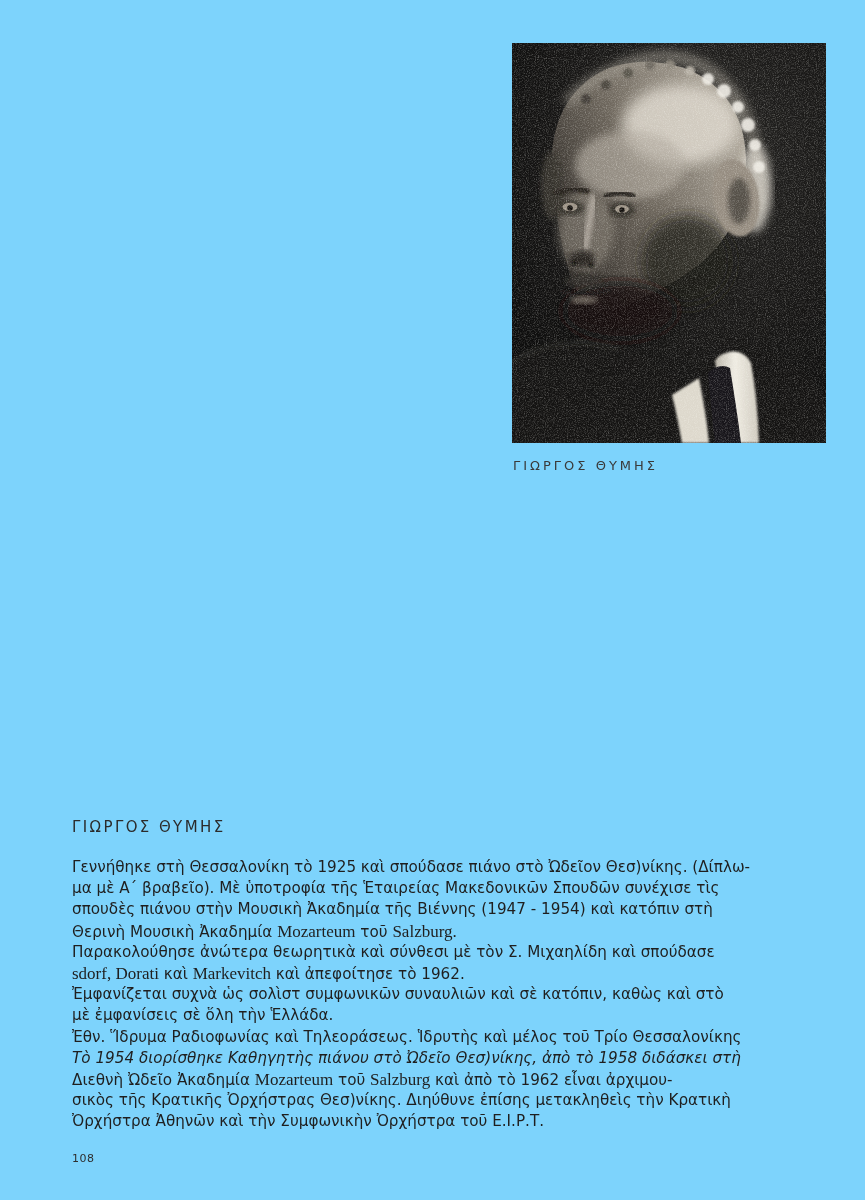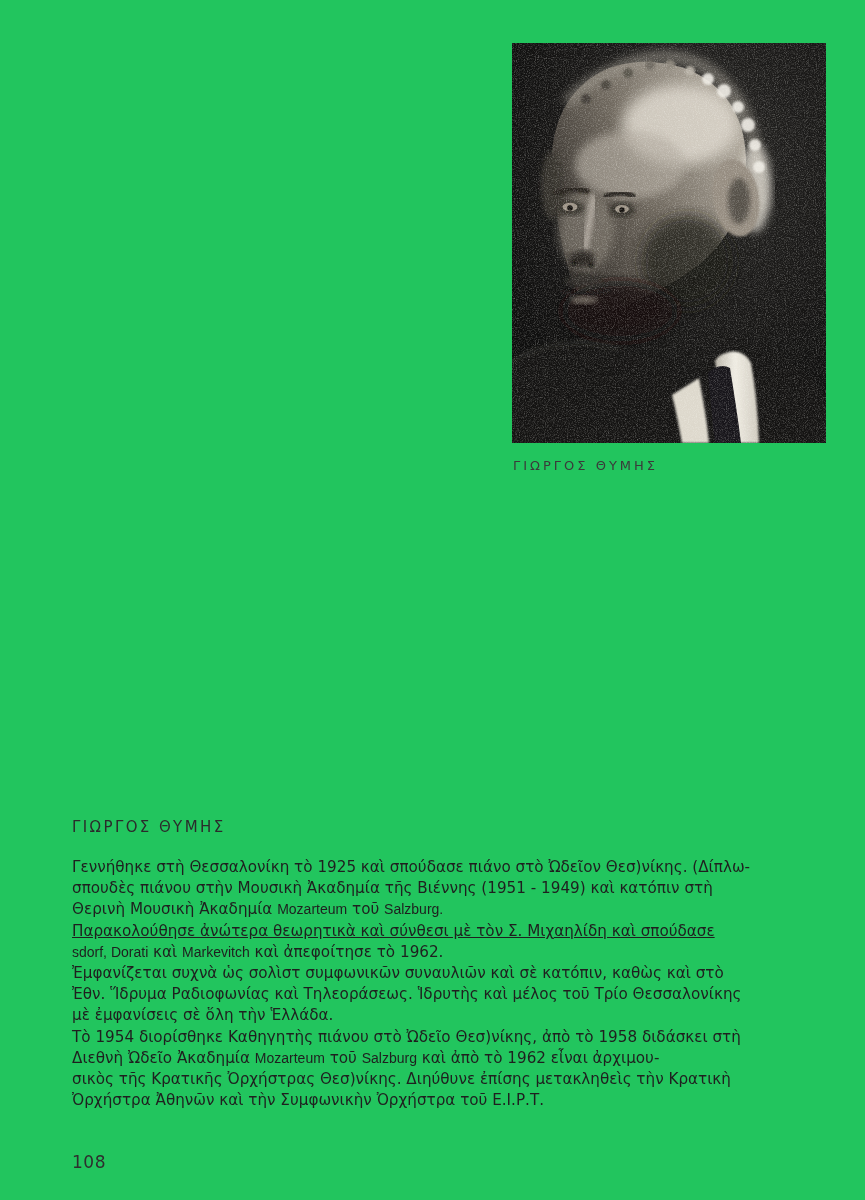--- a/index.html
+++ b/index.html
@@ -1,19 +1,19 @@
 <!DOCTYPE html>
 <html><head>
 <meta charset="utf-8">
 <style>
   html,body{margin:0;padding:0;background:#e8e8e8;}
   .page{
     position:relative;
     width:865px;height:1200px;
-    background:#22c55e;
+    background:#7dd3fc;
     overflow:hidden;
     font-family:"DejaVu Sans",sans-serif;
     color:#1e1e1e;
   }
   .photo{
     position:absolute;left:512px;top:43px;width:314px;height:400px;
     background:#101010;
   }
   .photo svg{display:block;width:100%;height:100%;}
   .photo-caption{
@@ -30,26 +30,26 @@
     position:absolute;left:72px;top:857px;width:730px;
   }
   .para{margin:0;}
   .line{
     width:730px;height:21.2px;line-height:21.2px;
     font-size:15.2px;
     white-space:nowrap;
     color:#1f1f1f;
   }
   .line .latin{
-    font-family:Liberation Sans, sans-serif;
-    font-size:14px;
+    font-family:Liberation Serif, serif;
+    font-size:17px;
   }
   .page-number{
     position:absolute;left:72px;top:1152px;
-    font-size:17px;color:#2e2e2e;letter-spacing:0.5px;
+    font-size:11px;color:#2e2e2e;letter-spacing:0.5px;
   }
 </style>
 </head>
 <body>
 
 <div class="page">
 
   <figure class="photo" style="margin:0">
     <svg viewBox="0 0 314 400" preserveAspectRatio="none" aria-hidden="true">
       <defs>
@@ -159,34 +159,35 @@
     </svg>
   </figure>
 
   <div class="photo-caption">ΓΙΩΡΓΟΣ ΘΥΜΗΣ</div>
 
   <div class="article-heading">ΓΙΩΡΓΟΣ ΘΥΜΗΣ</div>
 
   <div class="article-body">
       <div class="para">
         <div class="line" style="word-spacing: 0px;"><span>Γεννήθηκε στὴ Θεσσαλονίκη τὸ 1925 καὶ σπούδασε πιάνο στὸ Ὠδεῖον Θεσ)νίκης. (Δίπλω-</span></div>
-        <div class="line" style="word-spacing: 0px;"><span>σπουδὲς πιάνου στὴν Μουσικὴ Ἀκαδημία τῆς Βιέννης (1951 - 1949) καὶ κατόπιν στὴ</span></div>
+        <div class="line" style="word-spacing: 0px;"><span>μα μὲ Α΄ βραβεῖο). Μὲ ὑποτροφία τῆς Ἑταιρείας Μακεδονικῶν Σπουδῶν συνέχισε τὶς</span></div>
+        <div class="line" style="word-spacing: 0px;"><span>σπουδὲς πιάνου στὴν Μουσικὴ Ἀκαδημία τῆς Βιέννης (1947 - 1954) καὶ κατόπιν στὴ</span></div>
         <div class="line"><span>Θερινὴ Μουσικὴ Ἀκαδημία </span><span class="latin">Mozarteum</span><span> τοῦ </span><span class="latin">Salzburg.</span></div>
       </div>
       <div class="para">
-        <div class="line" style="word-spacing: 0px; text-decoration: underline;"><span>Παρακολούθησε ἀνώτερα θεωρητικὰ καὶ σύνθεσι μὲ τὸν Σ. Μιχαηλίδη καὶ σπούδασε</span></div>
+        <div class="line" style="word-spacing: 0px;"><span>Παρακολούθησε ἀνώτερα θεωρητικὰ καὶ σύνθεσι μὲ τὸν Σ. Μιχαηλίδη καὶ σπούδασε</span></div>
         <div class="line"><span class="latin">sdorf, Dorati</span><span> καὶ </span><span class="latin">Markevitch</span><span> καὶ ἀπεφοίτησε τὸ 1962.</span></div>
       </div>
       <div class="para">
         <div class="line" style="word-spacing: 0px;"><span>Ἐμφανίζεται συχνὰ ὡς σολὶστ συμφωνικῶν συναυλιῶν καὶ σὲ κατόπιν, καθὼς καὶ στὸ</span></div>
+        <div class="line"><span>μὲ ἐμφανίσεις σὲ ὅλη τὴν Ἑλλάδα.</span></div>
         <div class="line" style="word-spacing: 0px;"><span>Ἐθν. Ἵδρυμα Ραδιοφωνίας καὶ Τηλεοράσεως. Ἱδρυτὴς καὶ μέλος τοῦ Τρίο Θεσσαλονίκης</span></div>
-        <div class="line"><span>μὲ ἐμφανίσεις σὲ ὅλη τὴν Ἑλλάδα.</span></div>
       </div>
       <div class="para">
-        <div class="line" style="word-spacing: 0px;"><span>Τὸ 1954 διορίσθηκε Καθηγητὴς πιάνου στὸ Ὠδεῖο Θεσ)νίκης, ἀπὸ τὸ 1958 διδάσκει στὴ</span></div>
+        <div class="line" style="word-spacing: 0px; font-style: italic;"><span>Τὸ 1954 διορίσθηκε Καθηγητὴς πιάνου στὸ Ὠδεῖο Θεσ)νίκης, ἀπὸ τὸ 1958 διδάσκει στὴ</span></div>
         <div class="line" style="word-spacing: 0px;"><span>Διεθνὴ Ὠδεῖο Ἀκαδημία </span><span class="latin">Mozarteum</span><span> τοῦ </span><span class="latin">Salzburg</span><span> καὶ ἀπὸ τὸ 1962 εἶναι  ἀρχιμου-</span></div>
         <div class="line" style="word-spacing: 0px;"><span>σικὸς τῆς Κρατικῆς Ὀρχήστρας Θεσ)νίκης. Διηύθυνε ἐπίσης μετακληθεὶς τὴν Κρατικὴ</span></div>
         <div class="line"><span>Ὀρχήστρα Ἀθηνῶν καὶ τὴν Συμφωνικὴν Ὀρχήστρα τοῦ Ε.Ι.Ρ.Τ.</span></div>
       </div>
     </div>
 
   <div class="page-number">108</div>
 
 </div>
 

